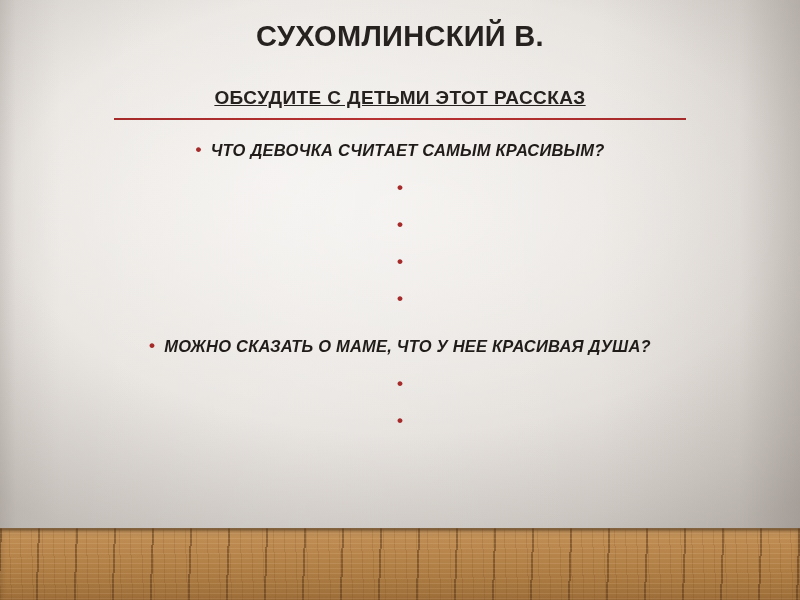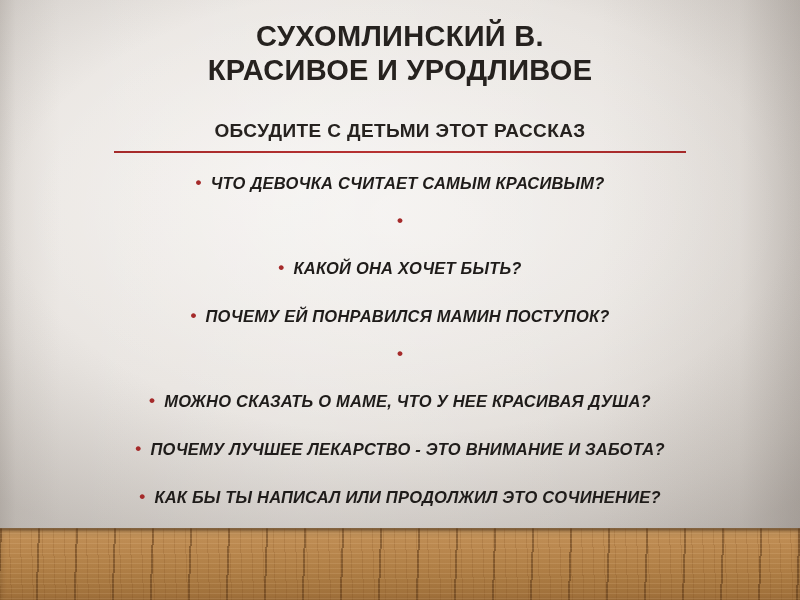--- a/index.html
+++ b/index.html
@@ -115,20 +115,21 @@
   }
 
   .subtitle {
     text-align: center;
     color: #26221f;
     font-weight: bold;
     font-size: 19px;
     letter-spacing: 0.4px;
     margin-top: 33px;
     text-transform: uppercase;
+    text-decoration: underline;
   }
 
   .divider {
     width: 572px;
     height: 2px;
     margin: 9px auto 0 auto;
     background: linear-gradient(90deg, #a52a2a 0%, #b83232 50%, #a52a2a 100%);
   }
 
   .questions {
@@ -174,54 +175,49 @@
   <div class="floor">
     <div class="floor-edge"></div>
     <div class="floor-planks"></div>
     <div class="floor-grain"></div>
   </div>
 
   <div class="content">
 
     <h1 class="title">
       <span>СУХОМЛИНСКИЙ В.</span>
-      <span class="line2">КРАСИВОЕ И УРОДЛИВОЕ</span>
     </h1>
 
     <div class="subtitle">ОБСУДИТЕ С ДЕТЬМИ ЭТОТ РАССКАЗ</div>
 
     <div class="divider"></div>
 
     <ul class="questions">
       <li>
         <span class="bullet">•</span>
         <span class="qtext">ЧТО ДЕВОЧКА СЧИТАЕТ САМЫМ КРАСИВЫМ?</span>
       </li>
       <li>
         <span class="bullet">•</span>
       </li>
       <li>
         <span class="bullet">•</span>
-        <span class="qtext">КАКОЙ ОНА ХОЧЕТ БЫТЬ?</span>
-      </li>
-      <li>
-        <span class="bullet">•</span>
-        <span class="qtext">ПОЧЕМУ ЕЙ ПОНРАВИЛСЯ МАМИН ПОСТУПОК?</span>
+      </li>
+      <li>
+        <span class="bullet">•</span>
       </li>
       <li>
         <span class="bullet">•</span>
       </li>
       <li>
         <span class="bullet">•</span>
         <span class="qtext">МОЖНО СКАЗАТЬ О МАМЕ, ЧТО У НЕЕ КРАСИВАЯ ДУША?</span>
       </li>
       <li>
         <span class="bullet">•</span>
-        <span class="qtext">ПОЧЕМУ ЛУЧШЕЕ ЛЕКАРСТВО - ЭТО ВНИМАНИЕ И ЗАБОТА?</span>
-      </li>
-      <li>
-        <span class="bullet">•</span>
-        <span class="qtext">КАК БЫ ТЫ НАПИСАЛ ИЛИ ПРОДОЛЖИЛ ЭТО СОЧИНЕНИЕ?</span>
+      </li>
+      <li>
+        <span class="bullet">•</span>
       </li>
     </ul>
 
   </div>
 </div>
 
 </body></html>

